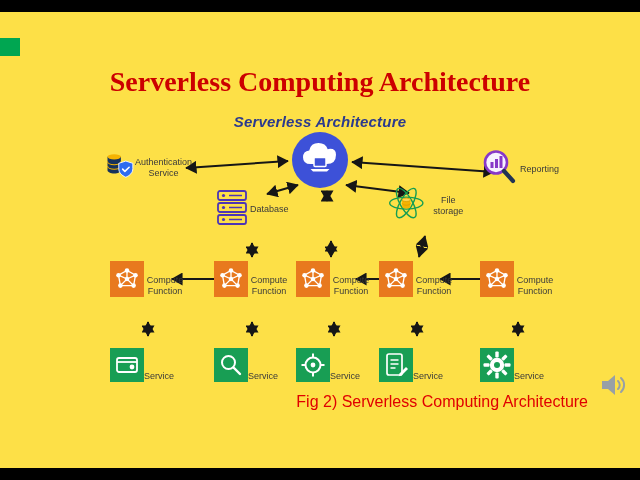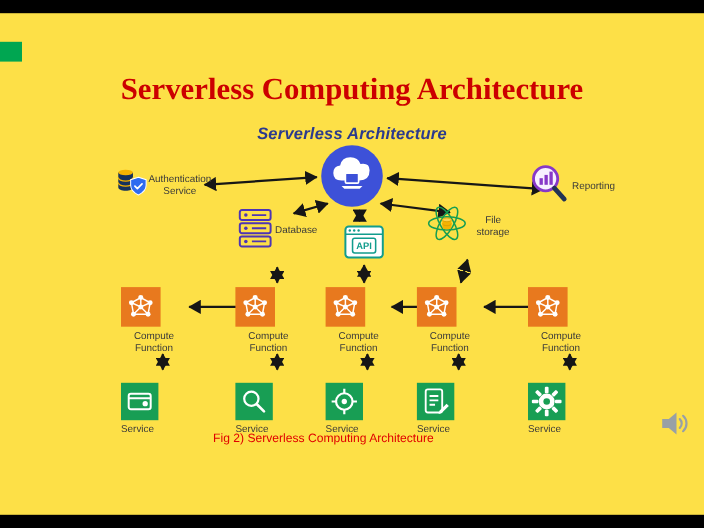--- a/index.html
+++ b/index.html
@@ -8,38 +8,38 @@
   .stage { position:relative; width:640px; height:480px; background:#fde047; overflow:hidden; }
   .bar { position:absolute; left:0; width:640px; height:12px; background:#000; }
   .bar.top { top:0; }
   .bar.bottom { bottom:0; }
   .corner { position:absolute; left:0; top:38px; width:20px; height:18px; background:#00a651; }
 
   .title { position:absolute; top:66px; left:0; width:640px; text-align:center;
            font-family:"Liberation Serif", serif; font-weight:bold; font-size:28px; color:#cc0000; }
   .diagram-title { position:absolute; top:113px; left:0; width:640px; text-align:center;
            font-weight:bold; font-size:15px; color:#2b3a8e; letter-spacing:.2px;font-style:italic; }
-  .caption { position:absolute; top:393px; left:0; width:588px; text-align:center;
-           font-size:11px; color:#e00000; }
+  .caption { position:absolute; top:393px; left:0; width:588px; text-align:right;
+           font-size:16px; color:#e00000; }
 
   .arrows { position:absolute; left:0; top:0; width:640px; height:480px; pointer-events:none; }
 
   .node { position:absolute; display:flex; flex-direction:row; align-items:center; }
   .nlabel { font-size:9px; color:#3a3a3a; text-align:center; line-height:1.2; margin-top:3px; }
   .w80 { width:80px; } .w60 { width:60px; }
 
   .n-cloud { left:292px; top:132px; width:56px; height:56px; border-radius:50%;
              background:#3d51d8; display:flex; align-items:center; justify-content:center; }
   .n-auth   { left:104px; top:146px; width:88px; }
   .n-report { left:480px; top:148px; width:84px; }
   .n-db     { left:214px; top:188px; width:76px; }
   .n-api    { left:312px; top:204px; width:40px; }
   .n-fs     { left:386px; top:186px; width:84px;justify-content:space-between; }
 
-  .col { position:absolute; width:76px; display:flex; flex-direction:column; align-items:flex-start; }
+  .col { position:absolute; width:76px; display:flex; flex-direction:row; align-items:flex-end; }
   .cf  { top:261px; } .sv { top:348px; }
   .c1 { left:110px; } .c2 { left:214px; } .c3 { left:296px; } .c4 { left:379px; } .c5 { left:480px; }
 
   .cf-box { width:36px; height:36px; background:#e8791e; display:flex; align-items:center; justify-content:center; }
   .sv-box { width:34px; height:34px; background:#189e54; display:flex; align-items:center; justify-content:center; }
 
   .speaker { position:absolute; left:600px; top:372px; }
   svg { display:block; }
   text { font-family:"Liberation Sans", sans-serif; }
 </style>
@@ -121,33 +121,20 @@
     <svg width="40" height="40" viewBox="0 0 40 40">
       <circle cx="16" cy="14.5" r="11" fill="#f7f1ff" stroke="#8738c8" stroke-width="2.6"></circle>
       <rect x="10.5" y="14" width="3" height="6" fill="#8738c8"></rect>
       <rect x="15" y="11" width="3" height="9" fill="#8738c8"></rect>
       <rect x="19.5" y="8" width="3" height="12" fill="#8738c8"></rect>
       <line x1="24" y1="23" x2="33" y2="33" stroke="#223354" stroke-width="4.2" stroke-linecap="round"></line>
     </svg>
     <div class="nlabel">Reporting</div>
   </div>
 
-  <div class="node n-api">
-    <svg width="38" height="32" viewBox="0 0 38 32">
-      <rect x="2" y="2" width="34" height="28" rx="3" fill="#fff" stroke="#119c8d" stroke-width="1.8"></rect>
-      <path d="M2 9 h34" stroke="#119c8d" stroke-width="1.4"></path>
-      <g fill="#119c8d">
-        <circle cx="6" cy="5.5" r="1.1"></circle>
-          <circle cx="10" cy="5.5" r="1.1"></circle>
-          <circle cx="14" cy="5.5" r="1.1"></circle>
-      </g>
-      <rect x="8.5" y="12.5" width="21" height="13.5" rx="2" fill="none" stroke="#119c8d" stroke-width="1.4"></rect>
-      <text x="19" y="22.5" text-anchor="middle" font-size="8.5" font-weight="bold" fill="#119c8d">API</text>
-    </svg>
-  </div>
 
   <div class="node n-fs">
     <svg width="44" height="36" viewBox="0 0 44 36">
       <g fill="none" stroke="#169e52" stroke-width="1.5">
         <ellipse cx="22" cy="17" rx="18" ry="6.5"></ellipse>
         <ellipse cx="22" cy="17" rx="18" ry="6.5" transform="rotate(60 22 17)"></ellipse>
         <ellipse cx="22" cy="17" rx="18" ry="6.5" transform="rotate(-60 22 17)"></ellipse>
       </g>
       <path d="M17.5 13.5 v7 c0 1.5 2 2.4 4.5 2.4 s4.5 -0.9 4.5 -2.4 v-7 z" fill="#f5b301"></path>
       <ellipse cx="22" cy="13.5" rx="4.5" ry="1.9" fill="#ffd34d" stroke="#d89c00" stroke-width="0.8"></ellipse>

